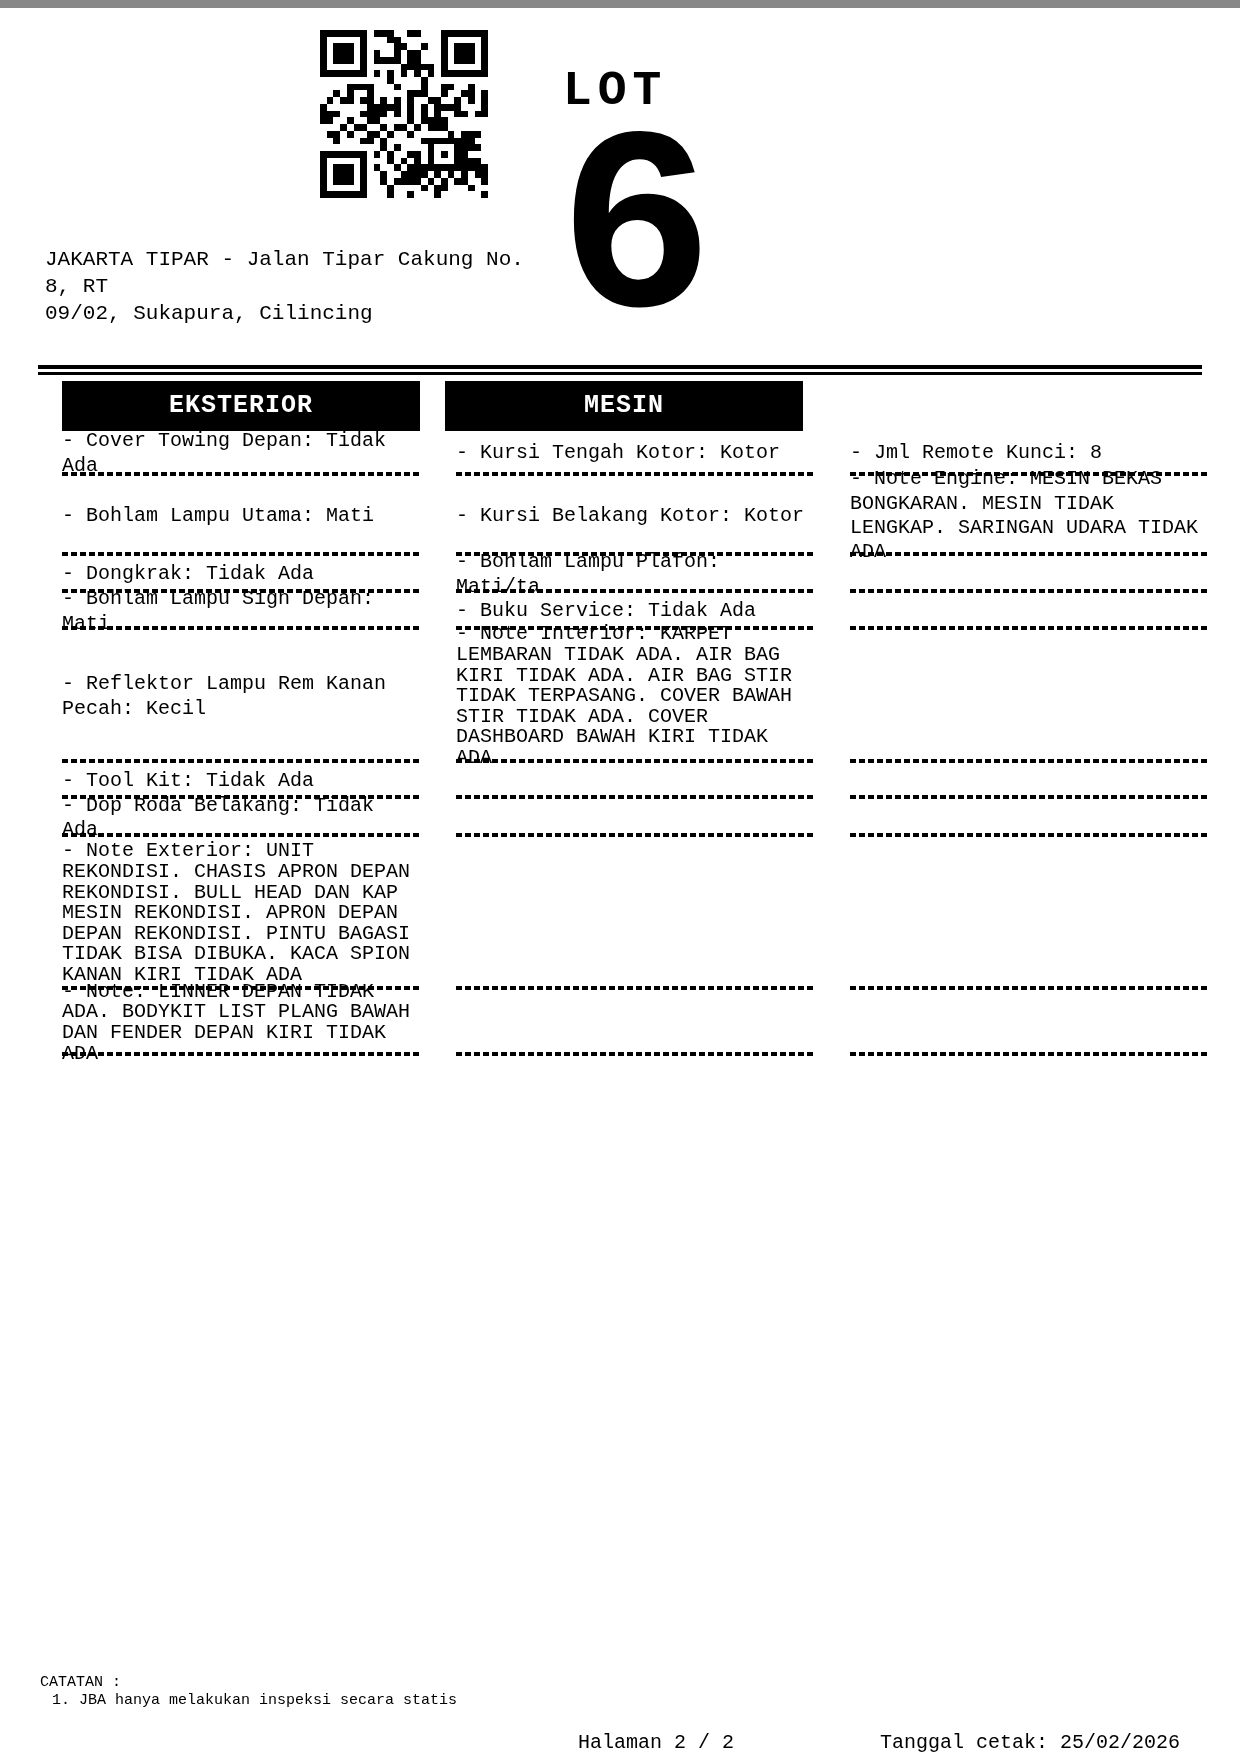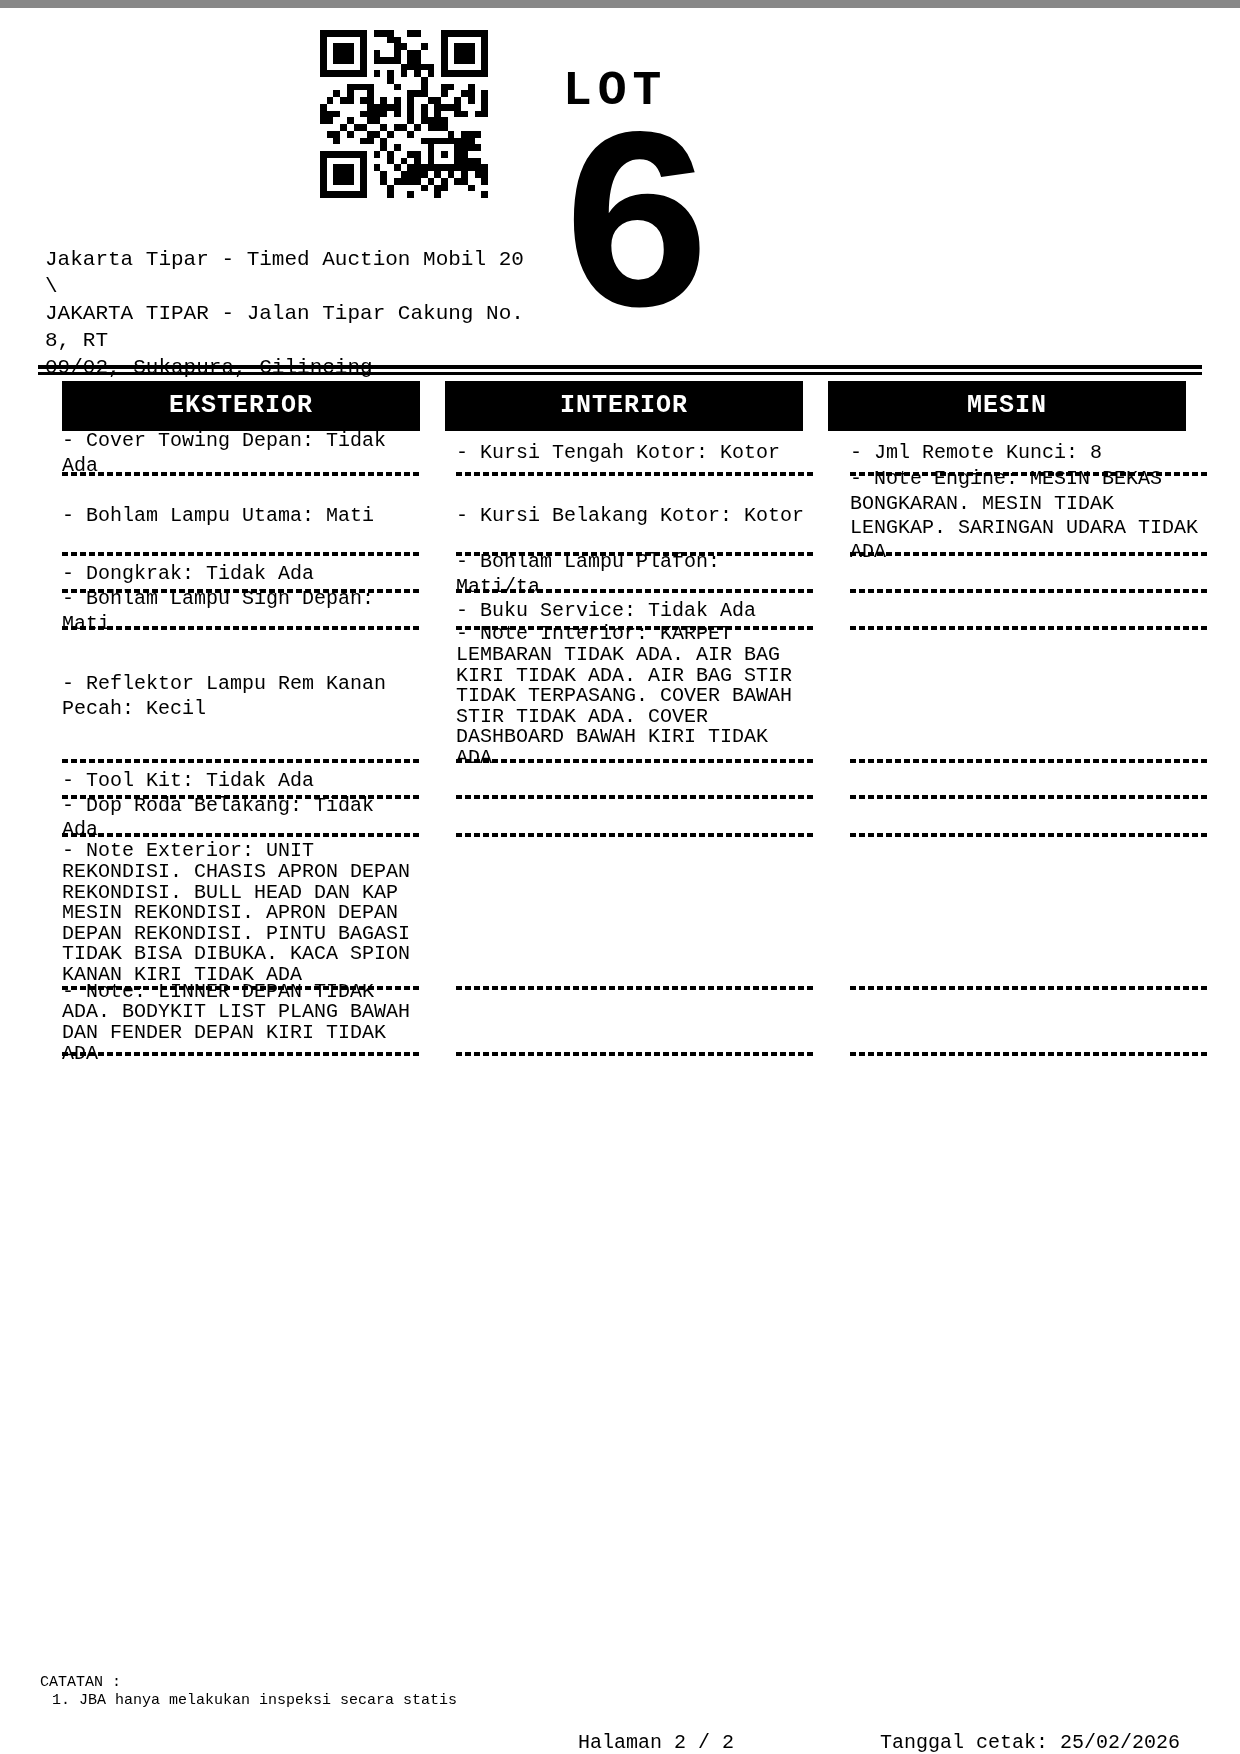--- a/index.html
+++ b/index.html
@@ -267,30 +267,28 @@
       <rect x="10" y="24" width="1" height="1" fill="#000"></rect>
       <rect x="13" y="24" width="1" height="1" fill="#000"></rect>
       <rect x="17" y="24" width="1" height="1" fill="#000"></rect>
       <rect x="24" y="24" width="1" height="1" fill="#000"></rect>
     </svg>
 
   <div class="lot-label">LOT</div>
   <div class="lot-number">6</div>
 
   <div class="venue">
-    <div>Jakarta Tipar - Timed Auction Mobil 20 \</div>
     <div>JAKARTA TIPAR - Jalan Tipar Cakung No. 8, RT</div>
     <div>09/02, Sukapura, Cilincing</div>
   </div>
 
   <div class="double-rule"></div>
 
   <div class="colheads">
     <div class="colhead">EKSTERIOR</div>
-    <div class="colhead">INTERIOR</div>
     <div class="colhead">MESIN</div>
   </div>
 
   <div class="itable">
 
     <div class="cell">- Cover Towing Depan: Tidak Ada</div>
     <div class="cell">- Kursi Tengah Kotor: Kotor</div>
     <div class="cell">- Jml Remote Kunci: 8</div>
 
     <div class="cell">- Bohlam Lampu Utama: Mati</div>

